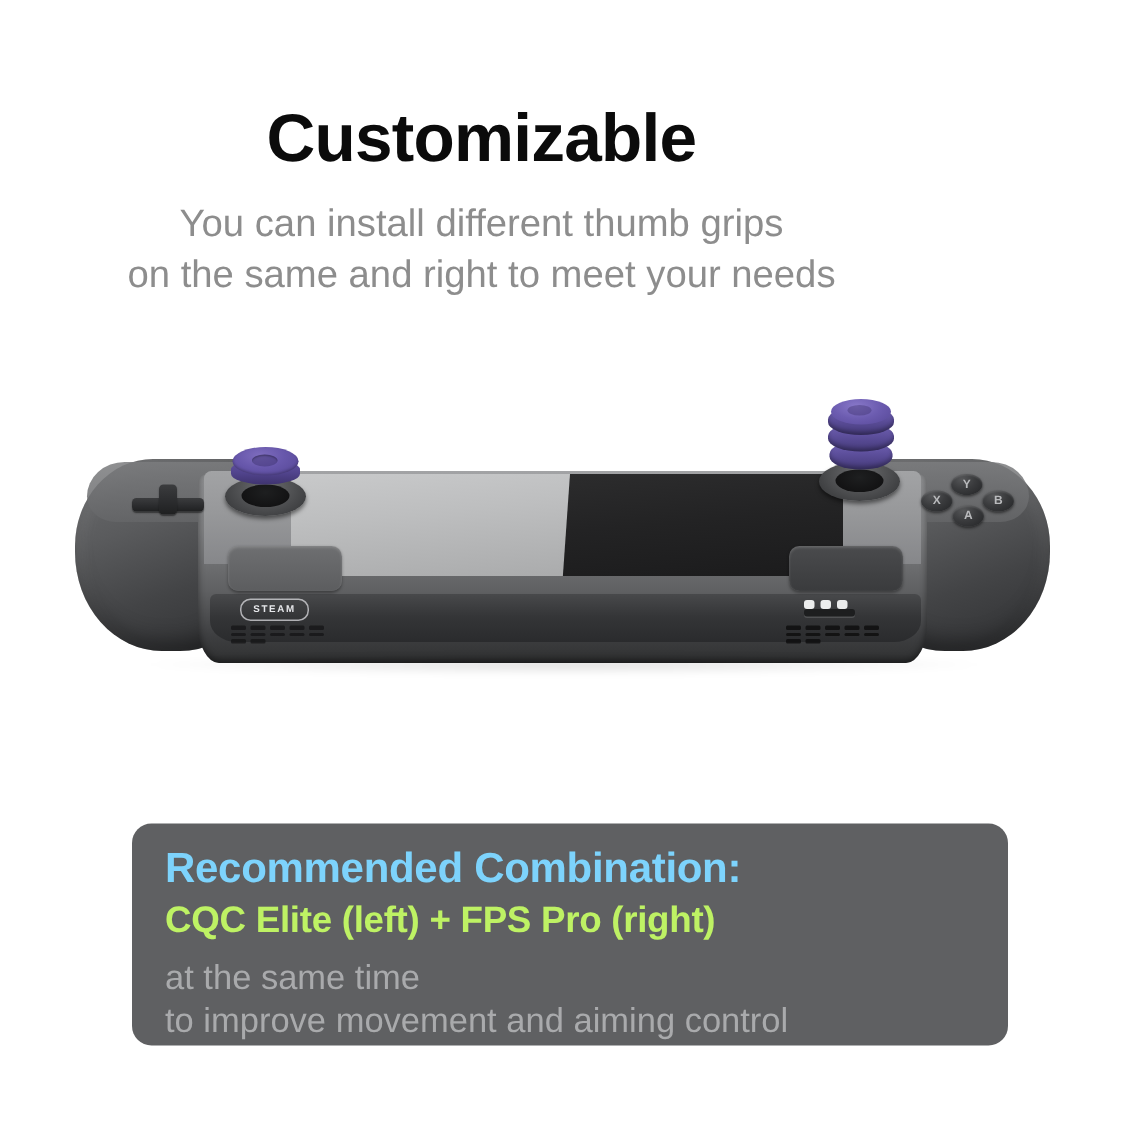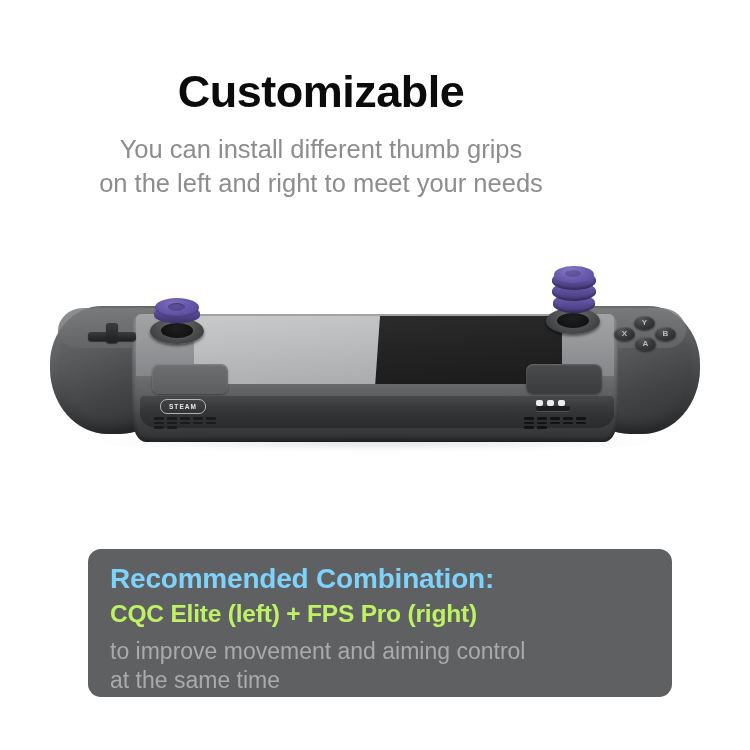--- a/index.html
+++ b/index.html
@@ -418,21 +418,21 @@
   }
   .callout-note .note-line { display: block; }
 </style>
 </head>
 <body>
 
 <div class="header">
   <h1 class="title">Customizable</h1>
   <p class="subtitle">
     <span class="sub-line">You can install different thumb grips</span>
-    <span class="sub-line">on the left and right to meet your needs</span>
+    <span class="sub-line">on the same and right to meet your needs</span>
   </p>
 </div>
 
 <div class="device-stage">
   <div class="deck">
 
     <div class="grip grip-left"></div>
     <div class="grip grip-right"></div>
     <div class="grip-top grip-top-left"></div>
     <div class="grip-top grip-top-right"></div>
@@ -520,16 +520,16 @@
     </div>
 
   </div>
   <div class="deck-shadow"></div>
 </div>
 
 <div class="callout">
   <p class="callout-line callout-head">Recommended Combination:</p>
   <p class="callout-line callout-combo">CQC Elite (left) + FPS Pro (right)</p>
   <p class="callout-line callout-note">
+    <span class="note-line">at the same time</span>
     <span class="note-line">to improve movement and aiming control</span>
-    <span class="note-line">at the same time</span>
   </p>
 </div>
 
 </body></html>

